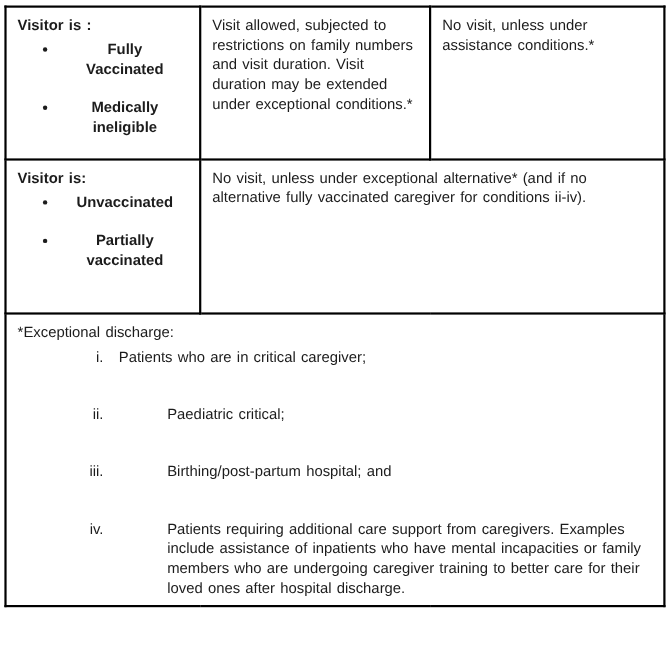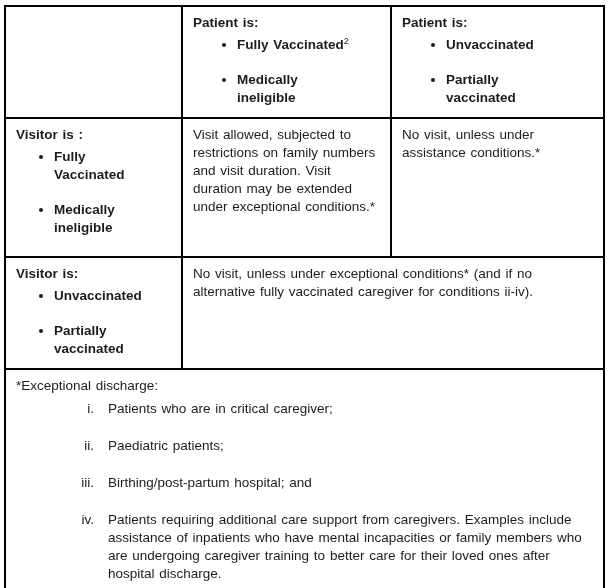--- a/index.html
+++ b/index.html
@@ -28,62 +28,43 @@
   .bold { font-weight: 400; }
   .cell-title { font-weight: 700; }
   ul.bullets {
     list-style: disc outside;
     margin: 4px 0 0 0;
     padding-left: 44px;
     font-weight: 700;
   }
   ul.bullets li { white-space: pre-line; }
   ul.bullets li + li { margin-top: 17px; }
-  td.visitor-cell ul.bullets { padding-left: 38px; }
+  td.visitor-cell ul.bullets { padding-left: 38px; text-align: center; }
   sup.fn { font-size: 9px; vertical-align: super; line-height: 0; font-weight: 400; }
   tr.r-header td { height: 112px; }
   tr.r-visitor-vaxed td { height: 139px; }
-  tr.r-visitor-unvaxed td { height: 112px; }
+  tr.r-visitor-unvaxed td { height: 140px; }
   tr.r-footnote td { height: 213px; }
   .fn-list { margin-top: 5px; }
   .fn-item { display: flex; }
-  .fn-item + .fn-item { margin-top: 19px; }
+  .fn-item + .fn-item { margin-top: 34px; gap: 44px; }
   .fn-num { width: 78px; text-align: right; flex: 0 0 78px; }
   .fn-text { flex: 1; padding-left: 14px; }
 </style>
 </head>
 <body>
 
 <div class="page">
   <table class="policy">
     <colgroup>
       <col style="width:177px">
       <col style="width:209px">
       <col style="width:213px">
     </colgroup>
     <tbody>
-      <tr class="r-header">
-        <td></td>
-        <td>
-          <div class="cell-title">Patient is:</div>
-          <ul class="bullets">
-            <li><span>Fully Vaccinated</span><sup class="fn">2</sup></li>
-            <li>Medically
-ineligible</li>
-          </ul>
-        </td>
-        <td>
-          <div class="cell-title">Patient is:</div>
-          <ul class="bullets">
-            <li>Unvaccinated</li>
-            <li>Partially
-vaccinated</li>
-          </ul>
-        </td>
-      </tr>
 
       <tr class="r-visitor-vaxed">
         <td class="visitor-cell">
           <div class="cell-title">Visitor is :</div>
           <ul class="bullets">
             <li>Fully
 Vaccinated</li>
             <li>Medically
 ineligible</li>
           </ul>
@@ -99,35 +80,35 @@
       <tr class="r-visitor-unvaxed">
         <td class="visitor-cell">
           <div class="cell-title">Visitor is:</div>
           <ul class="bullets">
             <li>Unvaccinated</li>
             <li>Partially
 vaccinated</li>
           </ul>
         </td>
         <td colspan="2">
-          <span>No visit, unless under exceptional conditions* (</span><span class="bold">and</span><span> if no alternative fully vaccinated caregiver for conditions ii-iv).</span>
+          <span>No visit, unless under exceptional alternative* (</span><span class="bold">and</span><span> if no alternative fully vaccinated caregiver for conditions ii-iv).</span>
         </td>
       </tr>
 
       <tr class="r-footnote">
         <td colspan="3">
           <div>*Exceptional discharge:</div>
           <div class="fn-list">
             <div class="fn-item">
               <div class="fn-num">i.</div>
               <div class="fn-text">Patients who are in critical caregiver;</div>
             </div>
             <div class="fn-item">
               <div class="fn-num">ii.</div>
-              <div class="fn-text">Paediatric patients;</div>
+              <div class="fn-text">Paediatric critical;</div>
             </div>
             <div class="fn-item">
               <div class="fn-num">iii.</div>
               <div class="fn-text">Birthing/post-partum hospital; and</div>
             </div>
             <div class="fn-item">
               <div class="fn-num">iv.</div>
               <div class="fn-text">Patients requiring additional care support from caregivers. Examples include assistance of inpatients who have mental incapacities or family members who are undergoing caregiver training to better care for their loved ones after hospital discharge.</div>
             </div>
           </div>

